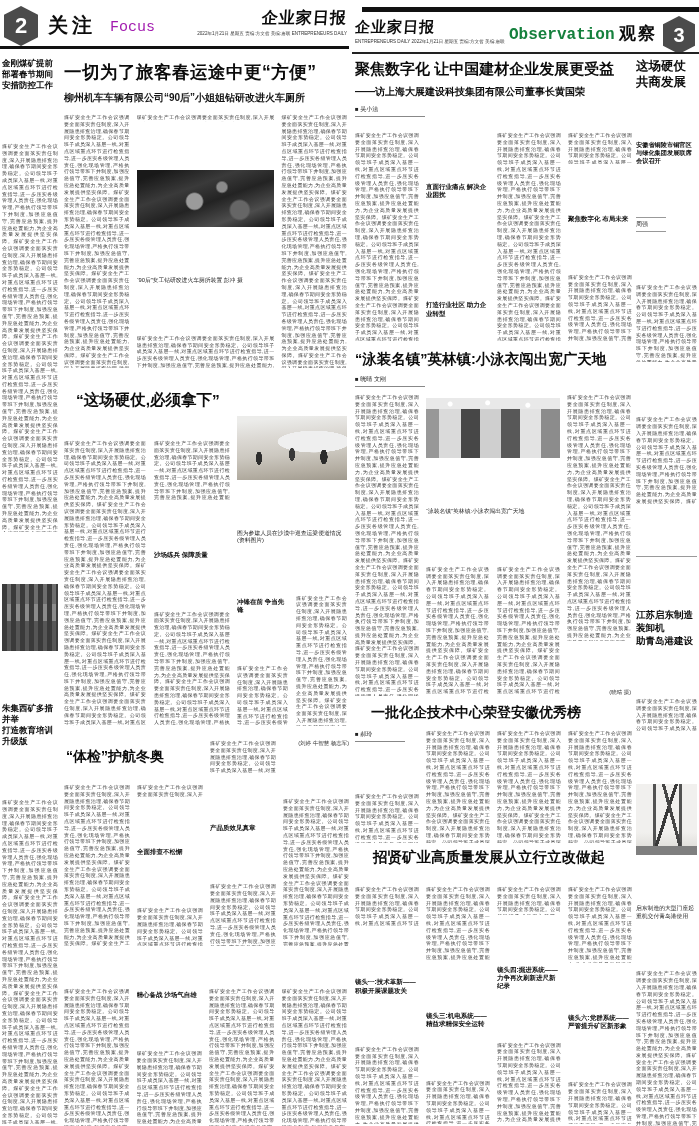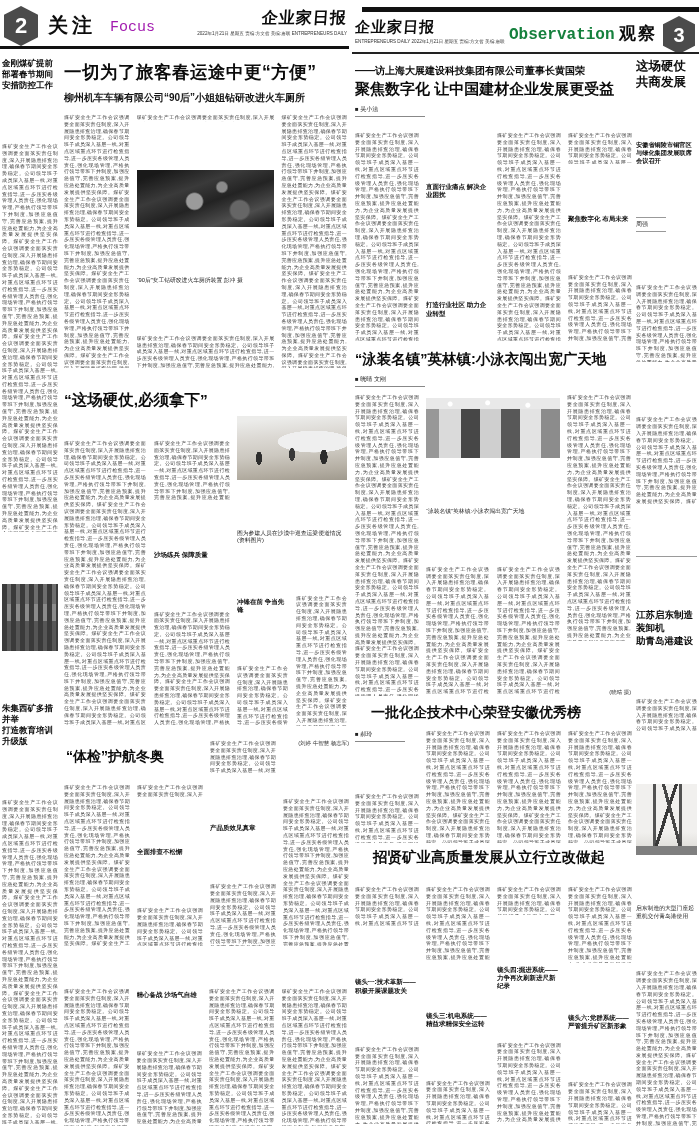--- a/index.html
+++ b/index.html
@@ -105,21 +105,21 @@
               <div class="greek grow">煤矿安全生产工作会议强调要全面落实责任制度,深入开展隐患排查治理,确保春节期间安全形势稳定。公司领导班子成员深入基层一线,对重点区域重点环节进行检查指导,进一步压实各级管理人员责任,强化现场管理,严格执行领导带班下井制度,加强应急值守,完善应急预案,提升应急处置能力,为企业高质量发展提供坚实保障。煤矿安全生产工作会议强调要全面落实责任制度,深入开展隐患排查治理,确保春节期间安全形势稳定。公司领导班子成员深入基层一线,对重点区域重点环节进行检查指导,进一步压实各级管理人员责任,强化现场管理,严格执行领导带班下井制度,加强应急值守,完善应急预案,提升应急处置能力,为企业高质量发展提供坚实保障。</div>
             </div>
             <div class="col" style="width:66px;">
                 <div class="greek grow">煤矿安全生产工作会议强调要全面落实责任制度,深入开展隐患排查治理,确保春节期间安全形势稳定。公司领导班子成员深入基层一线,对重点区域重点环节进行检查指导,进一步压实各级管理人员责任,强化现场管理,严格执行领导带班下井制度,加强应急值守,完善应急预案,提升应急处置能力,为企业高质量发展提供坚实保障。煤矿安全生产工作会议强调要全面落实责任制度,深入开展隐患排查治理,确保春节期间安全形势稳定。公司领导班子成员深入基层一线,对重点区域重点环节进行检查指导,进一步压实各级管理人员责任,强化现场管理,严格执行领导带班下井制度,加强应急值守,完善应急预案,提升应急处置能力,为企业高质量发展提供坚实保障。煤矿安全生产工作会议强调要全面落实责任制度,深入开展隐患排查治理,确保春节期间安全形势稳定。公司领导班子成员深入基层一线,对重点区域重点环节进行检查指导,进一步压实各级管理人员责任,强化现场管理,严格执行领导带班下井制度,加强应急值守,完善应急预案,提升应急处置能力,为企业高质量发展提供坚实保障。煤矿安全生产工作会议强调要全面落实责任制度,深入开展隐患排查治理,确保春节期间安全形势稳定。公司领导班子成员深入基层一线,对重点区域重点环节进行检查指导,进一步压实各级管理人员责任,强化现场管理,严格执行领导带班下井制度,加强应急值守,完善应急预案,提升应急处置能力,为企业高质量发展提供坚实保障。</div>
               </div>
           </div>
         </div>
       </div>
 
       <div class="abs" style="top:320px;left:0;width:283px;height:356px;">
-        <div class="hl abs" style="top:14px;left:0;width:172px;font-size:15.5px;line-height:20px;">“这场硬仗,必须拿下”</div>
+        <div class="hl abs" style="top:14px;left:12px;width:172px;font-size:15.5px;line-height:20px;">“这场硬仗,必须拿下”</div>
         <div class="abs col" style="left:0;top:64px;width:82px;bottom:6px;">
           <div class="greek grow">煤矿安全生产工作会议强调要全面落实责任制度,深入开展隐患排查治理,确保春节期间安全形势稳定。公司领导班子成员深入基层一线,对重点区域重点环节进行检查指导,进一步压实各级管理人员责任,强化现场管理,严格执行领导带班下井制度,加强应急值守,完善应急预案,提升应急处置能力,为企业高质量发展提供坚实保障。煤矿安全生产工作会议强调要全面落实责任制度,深入开展隐患排查治理,确保春节期间安全形势稳定。公司领导班子成员深入基层一线,对重点区域重点环节进行检查指导,进一步压实各级管理人员责任,强化现场管理,严格执行领导带班下井制度,加强应急值守,完善应急预案,提升应急处置能力,为企业高质量发展提供坚实保障。煤矿安全生产工作会议强调要全面落实责任制度,深入开展隐患排查治理,确保春节期间安全形势稳定。公司领导班子成员深入基层一线,对重点区域重点环节进行检查指导,进一步压实各级管理人员责任,强化现场管理,严格执行领导带班下井制度,加强应急值守,完善应急预案,提升应急处置能力,为企业高质量发展提供坚实保障。煤矿安全生产工作会议强调要全面落实责任制度,深入开展隐患排查治理,确保春节期间安全形势稳定。公司领导班子成员深入基层一线,对重点区域重点环节进行检查指导,进一步压实各级管理人员责任,强化现场管理,严格执行领导带班下井制度,加强应急值守,完善应急预案,提升应急处置能力,为企业高质量发展提供坚实保障。煤矿安全生产工作会议强调要全面落实责任制度,深入开展隐患排查治理,确保春节期间安全形势稳定。公司领导班子成员深入基层一线,对重点区域重点环节进行检查指导,进一步压实各级管理人员责任,强化现场管理,严格执行领导带班下井制度,加强应急值守,完善应急预案,提升应急处置能力,为企业高质量发展提供坚实保障。</div>
         </div>
         <div class="abs col" style="left:90px;top:64px;width:76px;bottom:6px;">
           <div class="greek fill" style="height:110px;">煤矿安全生产工作会议强调要全面落实责任制度,深入开展隐患排查治理,确保春节期间安全形势稳定。公司领导班子成员深入基层一线,对重点区域重点环节进行检查指导,进一步压实各级管理人员责任,强化现场管理,严格执行领导带班下井制度,加强应急值守,完善应急预案,提升应急处置能力,为企业高质量发展提供坚实保障。煤矿安全生产工作会议强调要全面落实责任制度,深入开展隐患排查治理,确保春节期间安全形势稳定。公司领导班子成员深入基层一线,对重点区域重点环节进行检查指导,进一步压实各级管理人员责任,强化现场管理,严格执行领导带班下井制度,加强应急值守,完善应急预案,提升应急处置能力,为企业高质量发展提供坚实保障。</div>
           <div class="sub">沙场练兵 保障质量</div>
           <div class="greek grow">煤矿安全生产工作会议强调要全面落实责任制度,深入开展隐患排查治理,确保春节期间安全形势稳定。公司领导班子成员深入基层一线,对重点区域重点环节进行检查指导,进一步压实各级管理人员责任,强化现场管理,严格执行领导带班下井制度,加强应急值守,完善应急预案,提升应急处置能力,为企业高质量发展提供坚实保障。煤矿安全生产工作会议强调要全面落实责任制度,深入开展隐患排查治理,确保春节期间安全形势稳定。公司领导班子成员深入基层一线,对重点区域重点环节进行检查指导,进一步压实各级管理人员责任,强化现场管理,严格执行领导带班下井制度,加强应急值守,完善应急预案,提升应急处置能力,为企业高质量发展提供坚实保障。煤矿安全生产工作会议强调要全面落实责任制度,深入开展隐患排查治理,确保春节期间安全形势稳定。公司领导班子成员深入基层一线,对重点区域重点环节进行检查指导,进一步压实各级管理人员责任,强化现场管理,严格执行领导带班下井制度,加强应急值守,完善应急预案,提升应急处置能力,为企业高质量发展提供坚实保障。</div>
         </div>
         <div class="abs col" style="left:173px;top:40px;width:110px;bottom:6px;">
           <div class="ph ph-dunes" style="height:150px;"></div>
@@ -195,22 +195,22 @@
         <span class="mono" style="font-size:16px;color:#15803d;font-weight:bold;">Observation</span>
         <span class="hl" style="font-size:17px;letter-spacing:2px;">观察</span>
       </div>
       <div class="badge abs" style="right:2px;top:0;width:32px;height:38px;font-size:20px;">
         <span>3</span>
       </div>
     </div>
     <div class="abs" style="top:52px;left:0;right:0;height:2px;background:#222;"></div>
 
     <div class="abs" style="top:58px;left:3px;width:277px;height:287px;">
+      <div class="hl" style="font-size:15px;margin-top:2px;">聚焦数字化 让中国建材企业发展更受益</div>
       <div class="hl" style="font-size:10px;margin-top:6px;">——访上海大展建设科技集团有限公司董事长黄国荣</div>
-      <div class="hl" style="font-size:15px;margin-top:2px;">聚焦数字化 让中国建材企业发展更受益</div>
       <div class="byline" style="margin-top:6px;border-bottom:1px solid #888;width:70px;padding-bottom:2px;">■ 吴小法</div>
       <div class="abs" style="top:74px;left:0;right:0;bottom:4px;">
         <div class="cols">
           <div class="col" style="width:64px;">
               <div class="greek grow">煤矿安全生产工作会议强调要全面落实责任制度,深入开展隐患排查治理,确保春节期间安全形势稳定。公司领导班子成员深入基层一线,对重点区域重点环节进行检查指导,进一步压实各级管理人员责任,强化现场管理,严格执行领导带班下井制度,加强应急值守,完善应急预案,提升应急处置能力,为企业高质量发展提供坚实保障。煤矿安全生产工作会议强调要全面落实责任制度,深入开展隐患排查治理,确保春节期间安全形势稳定。公司领导班子成员深入基层一线,对重点区域重点环节进行检查指导,进一步压实各级管理人员责任,强化现场管理,严格执行领导带班下井制度,加强应急值守,完善应急预案,提升应急处置能力,为企业高质量发展提供坚实保障。煤矿安全生产工作会议强调要全面落实责任制度,深入开展隐患排查治理,确保春节期间安全形势稳定。公司领导班子成员深入基层一线,对重点区域重点环节进行检查指导,进一步压实各级管理人员责任,强化现场管理,严格执行领导带班下井制度,加强应急值守,完善应急预案,提升应急处置能力,为企业高质量发展提供坚实保障。煤矿安全生产工作会议强调要全面落实责任制度,深入开展隐患排查治理,确保春节期间安全形势稳定。公司领导班子成员深入基层一线,对重点区域重点环节进行检查指导,进一步压实各级管理人员责任,强化现场管理,严格执行领导带班下井制度,加强应急值守,完善应急预案,提升应急处置能力,为企业高质量发展提供坚实保障。</div>
             </div>
           <div class="col" style="width:64px;">
             <div class="greek fill" style="height:50px;">煤矿安全生产工作会议强调要全面落实责任制度,深入开展隐患排查治理,确保春节期间安全形势稳定。公司领导班子成员深入基层一线,对重点区域重点环节进行检查指导,进一步压实各级管理人员责任,强化现场管理,严格执行领导带班下井制度,加强应急值守,完善应急预案,提升应急处置能力,为企业高质量发展提供坚实保障。</div>
             <div class="sub">直面行业痛点 解决企业困扰</div>
             <div class="greek fill" style="height:90px;">煤矿安全生产工作会议强调要全面落实责任制度,深入开展隐患排查治理,确保春节期间安全形势稳定。公司领导班子成员深入基层一线,对重点区域重点环节进行检查指导,进一步压实各级管理人员责任,强化现场管理,严格执行领导带班下井制度,加强应急值守,完善应急预案,提升应急处置能力,为企业高质量发展提供坚实保障。煤矿安全生产工作会议强调要全面落实责任制度,深入开展隐患排查治理,确保春节期间安全形势稳定。公司领导班子成员深入基层一线,对重点区域重点环节进行检查指导,进一步压实各级管理人员责任,强化现场管理,严格执行领导带班下井制度,加强应急值守,完善应急预案,提升应急处置能力,为企业高质量发展提供坚实保障。</div>

